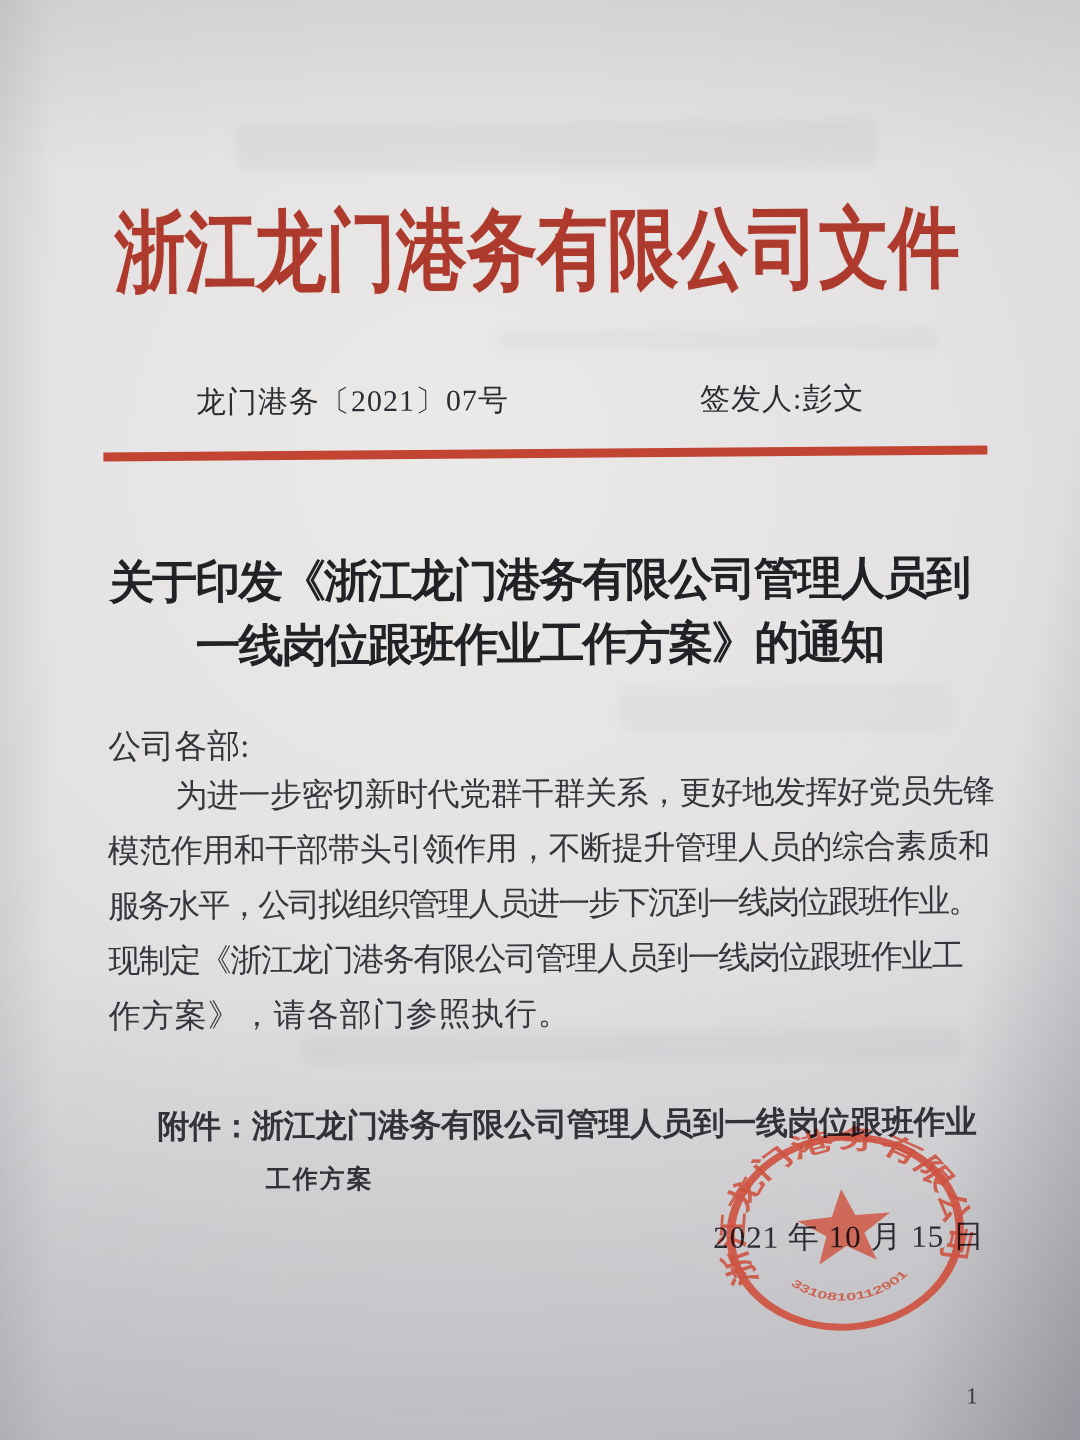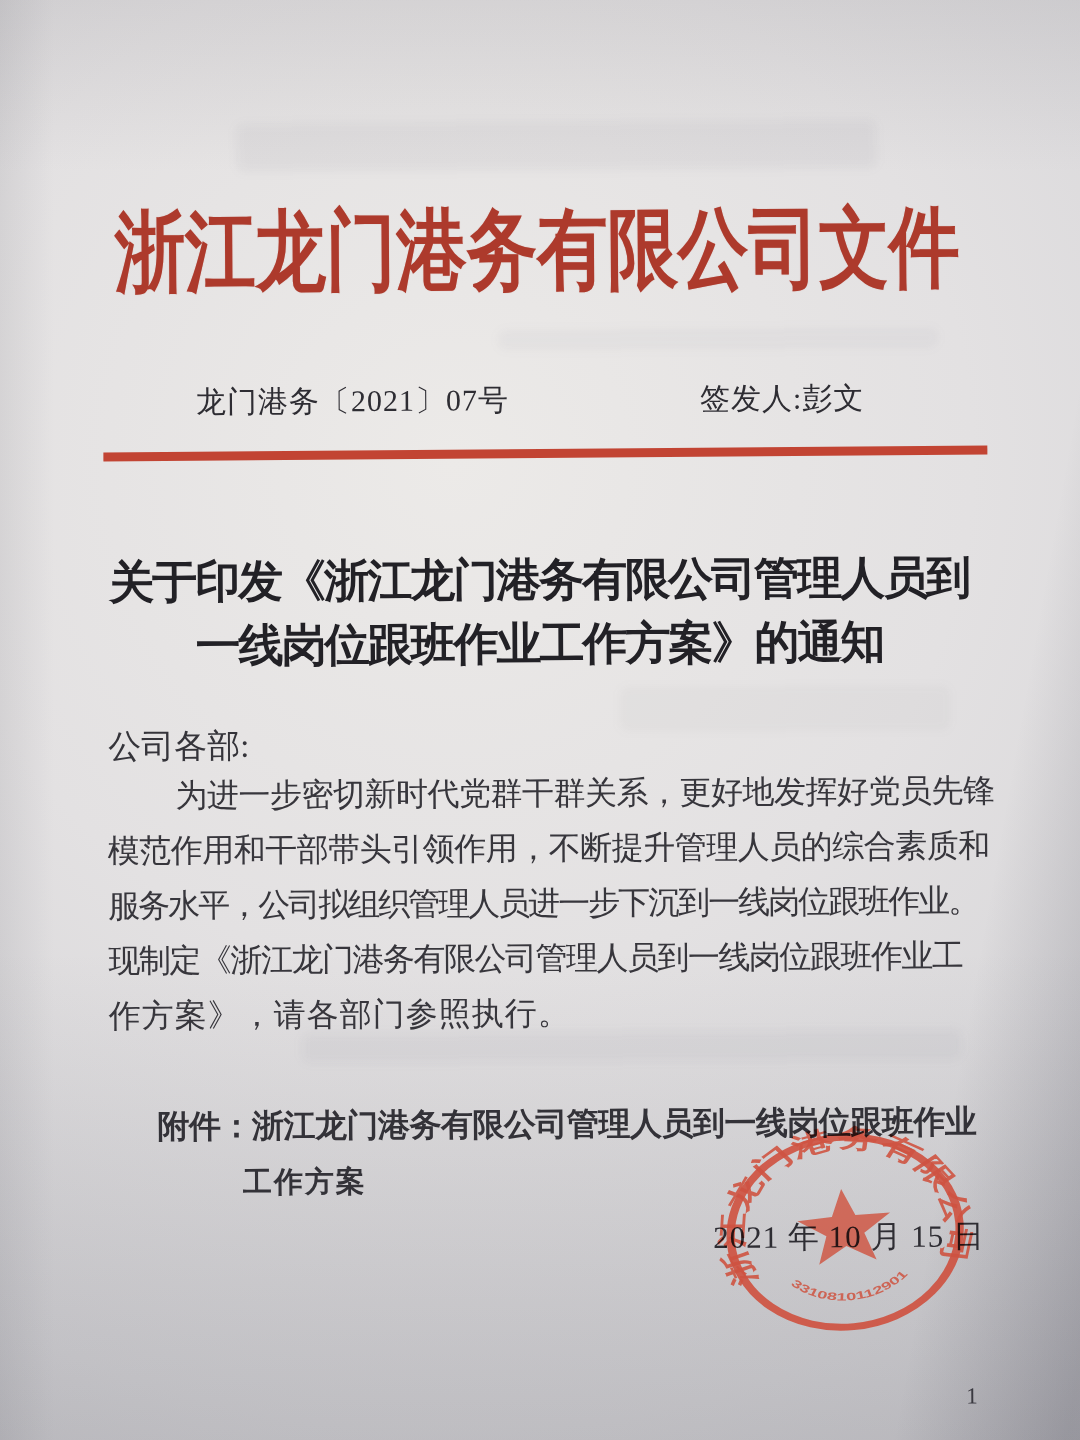--- a/index.html
+++ b/index.html
@@ -63,21 +63,21 @@
   .b0{top:772px;left:175px;}
   .b1{top:827px;}
   .b2{top:882px;letter-spacing:-2px;}
   .b3{top:937px;letter-spacing:-1.5px;}
   .b4{top:992px;letter-spacing:1px;}
   .attachment-1{
     position:absolute;left:155px;top:1103px;font-size:32px;color:#333238;
     font-weight:600;white-space:nowrap;letter-spacing:-0.5px;
   }
   .attachment-2{
-    position:absolute;left:240px;top:1161px;font-size:29px;color:#333238;
+    position:absolute;left:263px;top:1161px;font-size:25px;color:#333238;
     font-weight:600;white-space:nowrap;letter-spacing:2px;
   }
   .doc-date{
     position:absolute;left:710px;top:1218px;font-size:31px;color:#2e2d33;
     white-space:nowrap;letter-spacing:1px;z-index:1;
   }
   .stamp{
     position:absolute;left:714px;top:1128px;width:256px;height:212px;
     z-index:2;mix-blend-mode:multiply;opacity:0.93;
     transform:rotate(-5deg);

